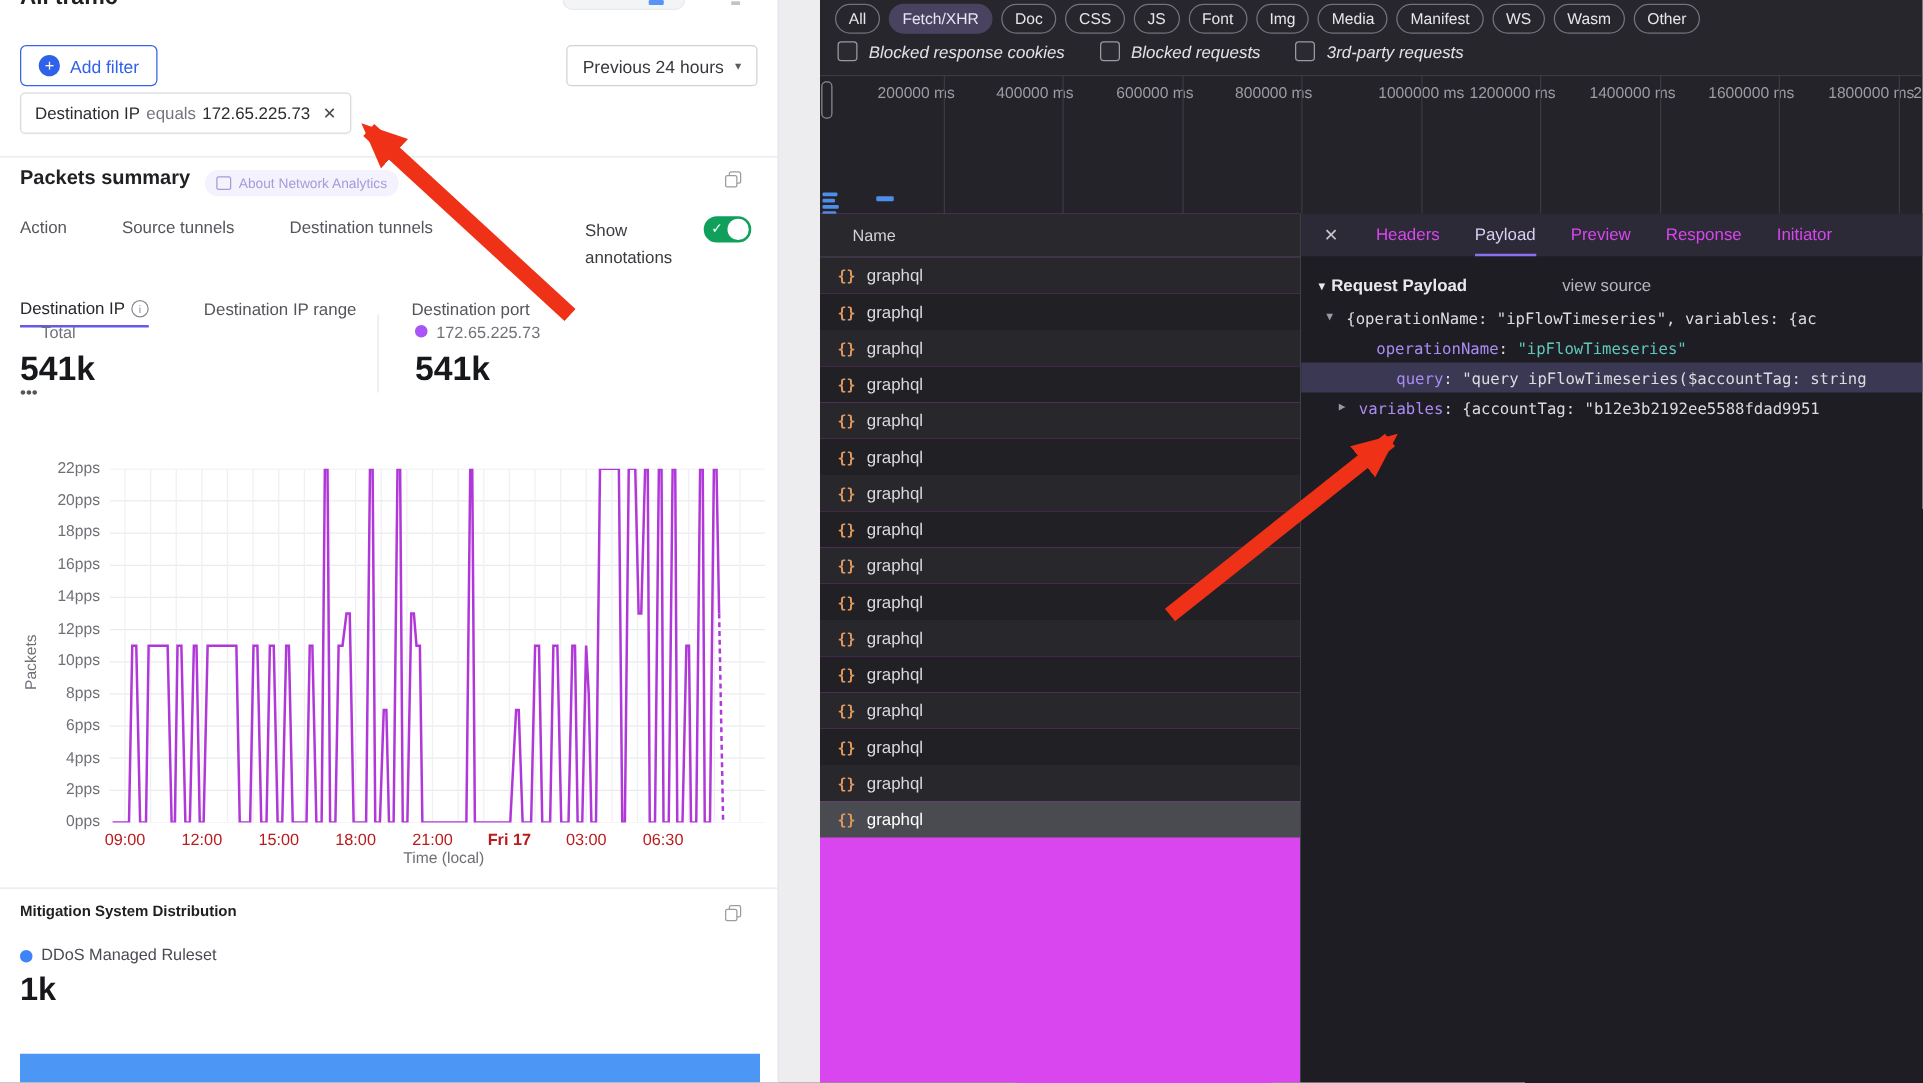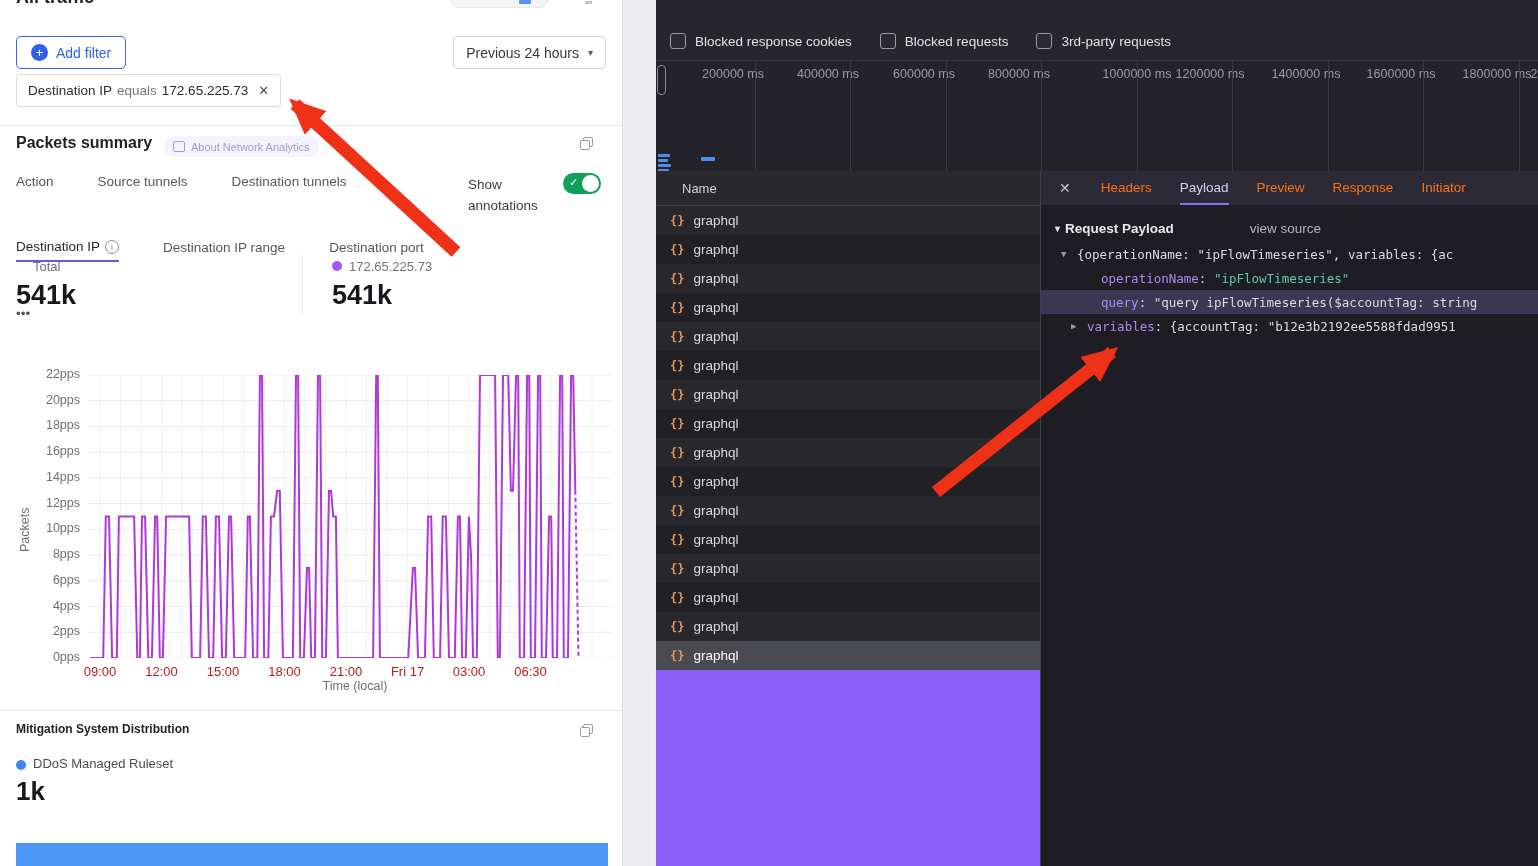--- a/index.html
+++ b/index.html
@@ -51,41 +51,41 @@
   
   .legend-dot{position:absolute;width:10px;height:10px;border-radius:50%;}
   .mit-bar{position:absolute;left:16px;top:843px;width:592px;height:26px;background:#4c96f6;}
   
   #devtools{position:absolute;left:656px;top:0;width:882px;height:866px;background:#202025;color:#dadade;}
   #filters-bar{position:absolute;left:0;top:0;width:882px;height:60px;background:#26262c;}
   #pills{position:absolute;left:12px;top:3px;display:flex;gap:7px;}
   .pill{height:22px;display:inline-flex;align-items:center;padding:0 10px;border:1px solid #72727c;border-radius:12px;font-size:12.5px;color:#e6e6ea;cursor:pointer;white-space:nowrap;background:transparent;}
   .pill.active{background:#4a4360;border-color:#4a4360;color:#eae3f8;}
   #checkboxes{position:absolute;left:14px;top:33px;display:flex;gap:28px;align-items:center;}
-  .cbx{display:inline-flex;align-items:center;gap:9px;font-size:13.5px;color:#e2e2e6;cursor:pointer;}
+  .cbx{display:inline-flex;align-items:center;gap:9px;font-size:13.5px;color:#e2e2e6;cursor:pointer;font-style:italic;}
   .cbx .box{width:14px;height:14px;border:1.5px solid #9a9aa2;border-radius:3px;background:#2a2a30;}
   #overview{position:absolute;left:0;top:60px;width:882px;height:110px;background:#232329;border-top:1px solid #3a3a40;border-bottom:1px solid #3f3f46;}
   .tl-label{position:absolute;top:6px;transform:translateX(-50%);font-size:12.5px;color:#9c9ca4;white-space:nowrap;}
   .tl-sep{position:absolute;top:0;width:1px;height:110px;background:#3a3a41;}
   .tl-mark{position:absolute;background:#4f8ee8;border-radius:1px;}
   .ov-thumb{position:absolute;left:1px;top:4px;width:7px;height:28px;border:1.5px solid #8a8a92;border-radius:4px;}
   
-  #name-col{position:absolute;left:0;top:171px;width:384px;height:695px;background:#8b5cf6;}
+  #name-col{position:absolute;left:0;top:171px;width:384px;height:695px;background:#d946ef;}
   #name-header{height:34px;display:flex;align-items:center;padding-left:26px;font-size:13px;color:#d4d4d8;background:#28282d;border-bottom:1px solid #3f3f46;}
   .req-row{height:29px;display:flex;align-items:center;padding-left:14px;font-size:13.5px;color:#dadade;cursor:pointer;}
   .req-row:nth-of-type(odd){background:#27272c;}
   .req-row:nth-of-type(even){background:#202025;}
   .req-row.selected{background:#4a4a51;color:#ffffff;}
   .json-icon{color:#e0985e;font-family:"DejaVu Sans Mono",monospace;font-weight:bold;font-size:12px;margin-right:9px;}
   #col-divider{position:absolute;left:384px;top:171px;width:1px;height:695px;background:#3f3f46;}
   
   #payload-panel{position:absolute;left:385px;top:171px;width:497px;height:695px;background:#1e1d23;}
   #payload-tabs{height:34px;display:flex;align-items:center;background:#2c2a36;padding-left:18px;gap:28px;}
   .close-x{color:#c6c6cc;font-size:14px;cursor:pointer;margin-right:2px;}
-  .ptab-dt{font-size:13.5px;color:#f97316;cursor:pointer;height:34px;display:flex;align-items:center;border-bottom:2.5px solid transparent;box-sizing:border-box;}
+  .ptab-dt{font-size:13.5px;color:#d946ef;cursor:pointer;height:34px;display:flex;align-items:center;border-bottom:2.5px solid transparent;box-sizing:border-box;}
   .ptab-dt.active{color:#d9cef5;border-bottom-color:#8a6ff0;}
   #rp-header{display:flex;align-items:center;margin:16px 0 6px 12px;}
   #rp-header .tri{color:#e8e8ec;font-size:9px;margin-right:3px;}
   #rp-header .rp-title{font-size:13.5px;font-weight:bold;color:#e8e8ec;}
   #rp-header .view-src{margin-left:76px;font-size:13.5px;color:#b5b5bf;cursor:pointer;}
   .pl-line{height:24px;display:flex;align-items:center;font-family:"DejaVu Sans Mono",monospace;font-size:12.5px;white-space:pre;overflow:hidden;}
   .pl-line.hl{background:#3b3853;}
   .pl-arrow{width:16px;color:#9a9aa2;font-size:9px;flex:0 0 auto;}
   .pl-key{color:#ab8cf5;}
   .v-plain{color:#dcdce0;}
@@ -252,38 +252,64 @@
           <polyline points="2.1,283.0 15.2,283.0 17.8,141.5 21.0,141.5 24.1,283.0 28.8,283.0 30.9,141.5 46.1,141.5 49.3,283.0 51.9,283.0 54.0,141.5 57.1,141.5 60.3,283.0 63.9,283.0 67.1,141.5 69.2,141.5 71.8,283.0 74.9,283.0 78.1,141.5 101.1,141.5 103.8,283.0 112.1,283.0 114.8,141.5 117.9,141.5 121.0,283.0 125.2,283.0 127.9,141.5 131.0,141.5 134.1,283.0 137.8,283.0 141.0,141.5 143.1,141.5 146.2,283.0 157.2,283.0 159.8,141.5 161.9,141.5 165.1,283.0 169.3,283.0 171.9,0.0 174.0,0.0 176.1,283.0 180.3,283.0 182.9,141.5 186.0,141.5 189.2,115.8 191.8,115.8 194.9,283.0 204.9,283.0 208.0,0.0 210.1,0.0 212.2,283.0 215.9,283.0 219.0,193.0 221.1,193.0 223.2,283.0 226.9,283.0 230.0,0.0 232.1,0.0 234.2,283.0 237.9,283.0 241.0,115.8 243.1,115.8 245.2,141.5 247.9,141.5 249.9,283.0 285.1,283.0 288.2,0.0 289.8,0.0 291.9,283.0 320.2,283.0 324.9,193.0 327.0,193.0 330.1,283.0 336.9,283.0 340.1,141.5 343.2,141.5 345.8,283.0 352.1,283.0 354.7,141.5 357.9,141.5 361.0,283.0 366.8,283.0 369.9,141.5 372.0,141.5 374.1,283.0 377.8,283.0 380.9,141.5 383.0,180.1 385.1,283.0 388.8,283.0 392.0,0.0 407.1,0.0 409.8,283.0 411.9,283.0 415.0,0.0 420.2,0.0 422.9,115.8 425.0,115.8 428.1,0.0 430.2,0.0 431.8,283.0 436.0,283.0 439.1,0.0 441.2,0.0 442.8,283.0 447.0,283.0 450.1,0.0 452.2,0.0 453.8,283.0 458.0,283.0 461.1,141.5 463.2,141.5 464.8,283.0 469.0,283.0 472.1,0.0 474.2,0.0 475.8,283.0 480.0,283.0 483.1,0.0 485.2,0.0 487.3,115.8" fill="none" stroke="#b038d8" stroke-width="2"></polyline>
           <polyline points="487.3,115.8 490.5,283.0" fill="none" stroke="#b038d8" stroke-width="2" stroke-dasharray="4 3"></polyline>
         </svg>
     </div>
     <div id="x-labels">
         <div style="left: 100px; top: 664px; position: absolute;">09:00</div>
         <div style="left: 161.5px; top: 664px; position: absolute;">12:00</div>
         <div style="left: 223px; top: 664px; position: absolute;">15:00</div>
         <div style="left: 284.5px; top: 664px; position: absolute;">18:00</div>
         <div style="left: 346px; top: 664px; position: absolute;">21:00</div>
-        <div style="left: 407.5px; top: 664px; position: absolute;">Fri 17</div>
+        <div style="left: 407.5px; top: 664px; position: absolute; font-weight: bold;">Fri 17</div>
         <div style="left: 469px; top: 664px; position: absolute;">03:00</div>
         <div style="left: 530.5px; top: 664px; position: absolute;">06:30</div>
       </div>
     <div class="axis-title-x">Time (local)</div>
 
     <div class="card-sep" style="top:710px"></div>
     <div class="section-title" style="left:16px;top:722px;font-size:12px">Mitigation System Distribution</div>
     <div class="copy-ic" style="left:580px;top:724px"></div>
     <span class="legend-dot" id="mit-dot" style="left: 16px; top: 760px; position: absolute; background: rgb(63, 131, 248);"></span>
     <div style="position:absolute;left:33px;top:756px;font-size:13px;color:#4a4b52">DDoS Managed Ruleset</div>
     <div style="position:absolute;left:16px;top:776px;font-size:26px;font-weight:bold;color:#17181c">1k</div>
     <div class="mit-bar" id="mit-bar" style="background: rgb(76, 150, 246);"></div>
   </div>
 
   <div id="devtools">
 
     <div id="filters-bar">
+      <div id="pills">
+
+          <span class="pill">All</span>
+
+          <span class="pill active">Fetch/XHR</span>
+
+          <span class="pill">Doc</span>
+
+          <span class="pill">CSS</span>
+
+          <span class="pill">JS</span>
+
+          <span class="pill">Font</span>
+
+          <span class="pill">Img</span>
+
+          <span class="pill">Media</span>
+
+          <span class="pill">Manifest</span>
+
+          <span class="pill">WS</span>
+
+          <span class="pill">Wasm</span>
+
+          <span class="pill">Other</span>
+        </div>
       <div id="checkboxes">
 
           <span class="cbx">
             <span class="box"></span>
             <span>Blocked response cookies</span>
           </span>
 
           <span class="cbx">
             <span class="box"></span>
             <span>Blocked requests</span>
@@ -496,21 +522,21 @@
       <div id="pl-lines">
 
           <div class="pl-line" style="padding-left: 20px;">
             <span class="pl-arrow">▼</span><span class="pl-key"></span><span class="v-plain"></span><span class="v-plain">{operationName: "ipFlowTimeseries", variables: {ac</span>
           </div>
 
           <div class="pl-line" style="padding-left: 44px;">
             <span class="pl-arrow"></span><span class="pl-key">operationName</span><span class="v-plain">: </span><span class="v-str">"ipFlowTimeseries"</span>
           </div>
 
-          <div class="pl-line hl" style="padding-left: 44px;">
+          <div class="pl-line hl" style="padding-left: 60px;">
             <span class="pl-arrow"></span><span class="pl-key">query</span><span class="v-plain">: </span><span class="v-plain">"query ipFlowTimeseries($accountTag: string</span>
           </div>
 
           <div class="pl-line" style="padding-left: 30px;">
             <span class="pl-arrow">▶</span><span class="pl-key">variables</span><span class="v-plain">: </span><span class="v-plain">{accountTag: "b12e3b2192ee5588fdad9951</span>
           </div>
         </div>
     </div>
   </div>
 

